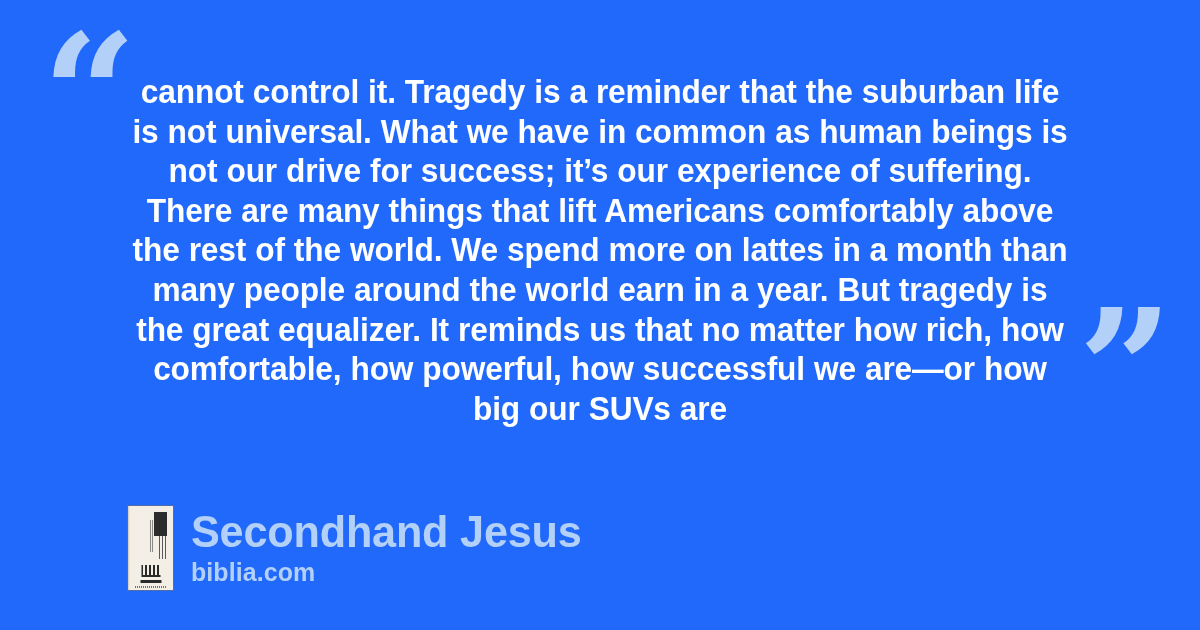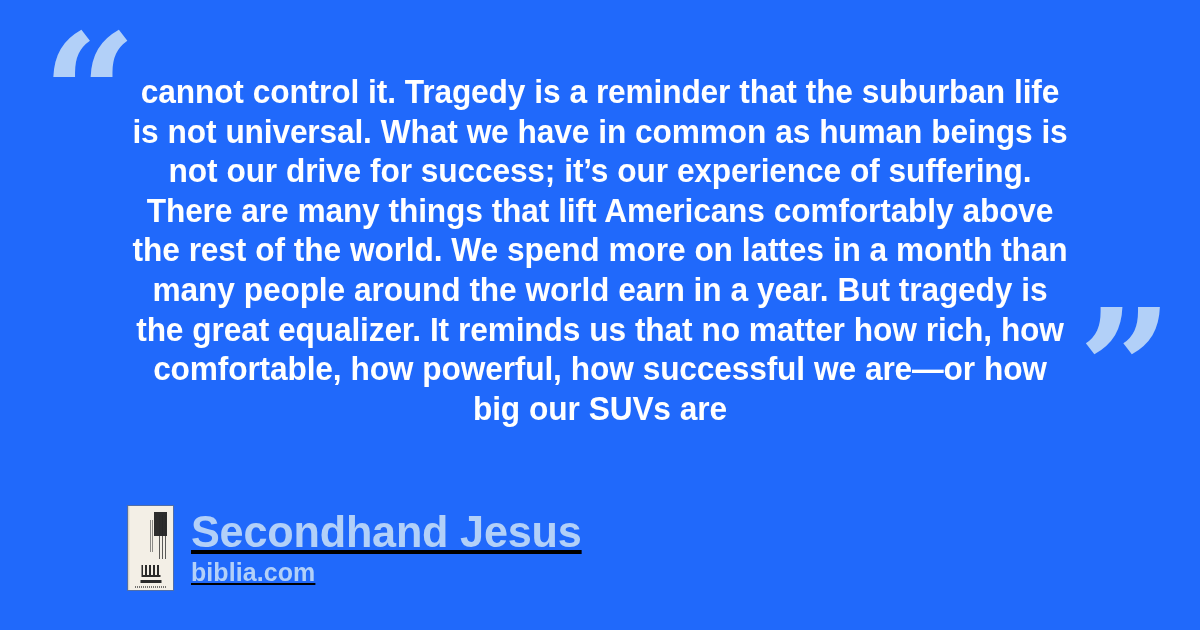--- a/index.html
+++ b/index.html
@@ -66,21 +66,20 @@
   }
 
   
   #footer {
     position: absolute;
     left: 128px;
     top: 506px;
     display: flex;
     align-items: flex-start;
     z-index: 3;
-    text-decoration: underline;
   }
 
   
   #book-cover {
     position: relative;
     width: 45px;
     height: 84px;
     background: #f3efe6;
     box-shadow: 0 0 0 1px rgba(120,115,100,0.55);
     overflow: hidden;

